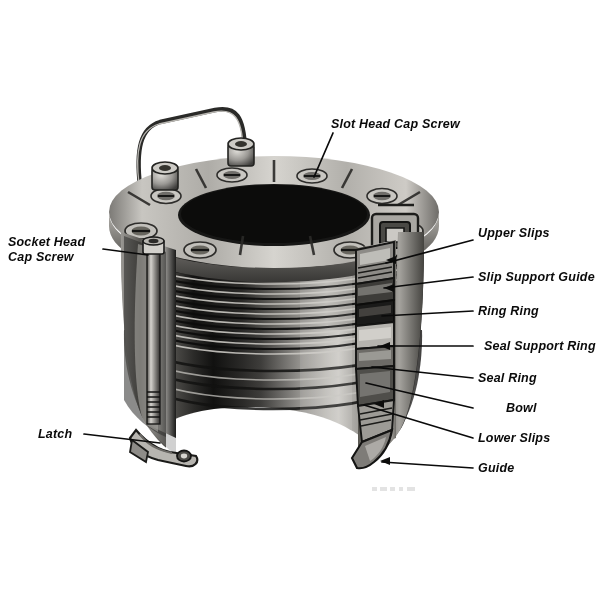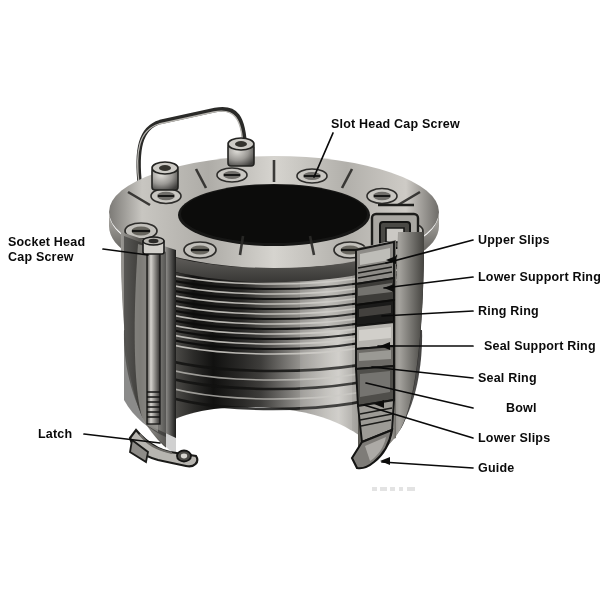--- a/index.html
+++ b/index.html
@@ -7,20 +7,21 @@
     padding: 0;
     background: #ffffff;
   }
   #page {
     position: relative;
     width: 600px;
     height: 578px;
     background: #ffffff;
     overflow: hidden;
     font-family: "Liberation Sans", sans-serif;
+    font-style: italic;
   }
   #figure-svg {
     position: absolute;
     left: 0;
     top: 0;
     width: 600px;
     height: 600px;
   }
   .callout-label {
     position: absolute;
@@ -440,22 +441,22 @@
         <line x1="473" y1="438" x2="364" y2="405"></line>
         <line x1="473" y1="468" x2="382" y2="462"></line>
       </g>
   </svg>
 
   <div id="callout-layer">
       <div class="callout-label" style="left: 331px; top: 117px;">Slot Head Cap Screw</div>
       <div class="callout-label two-line" style="left: 8px; top: 225px;">Socket Head
 Cap Screw</div>
       <div class="callout-label" style="left: 38px; top: 427px;">Latch</div>
-      <div class="callout-label" style="left: 478px; top: 233px;">Upper Slips</div>
-      <div class="callout-label" style="left: 478px; top: 270px;">Lower Support Ring</div>
+      <div class="callout-label" style="left: 478px; top: 226px;">Upper Slips</div>
+      <div class="callout-label" style="left: 478px; top: 270px;">Slip Support Guide</div>
       <div class="callout-label" style="left: 478px; top: 304px;">Ring Ring</div>
       <div class="callout-label" style="left: 452px; top: 339px; margin-left: 32px;">Seal Support Ring</div>
       <div class="callout-label" style="left: 478px; top: 371px;">Seal Ring</div>
       <div class="callout-label" style="left: 478px; top: 401px; margin-left: 28px;">Bowl</div>
       <div class="callout-label" style="left: 478px; top: 431px;">Lower Slips</div>
       <div class="callout-label" style="left: 478px; top: 461px; text-align: right;">Guide</div>
     </div>
 
 </div>
 

